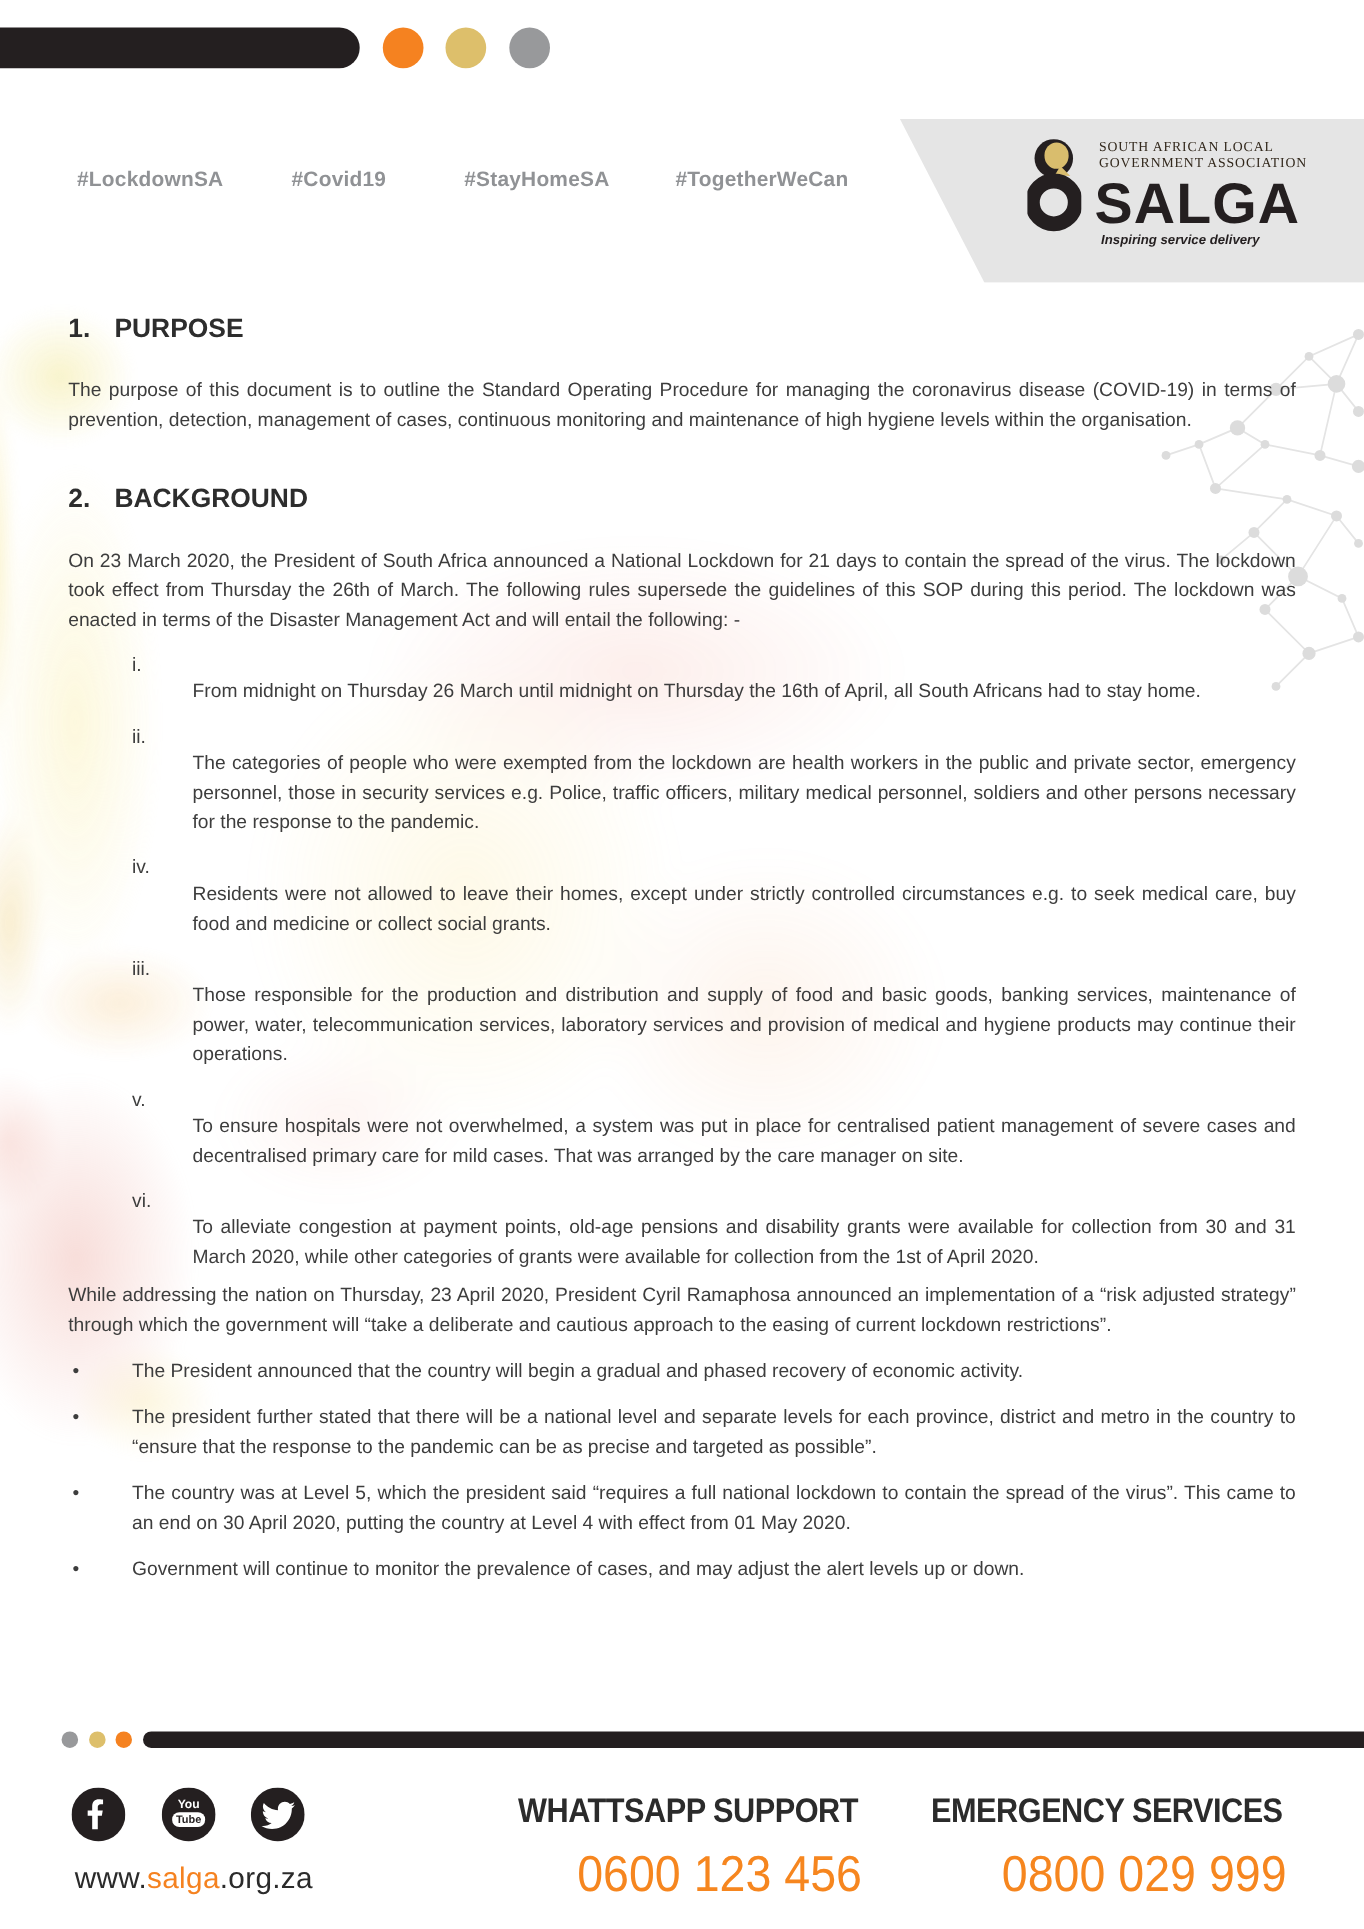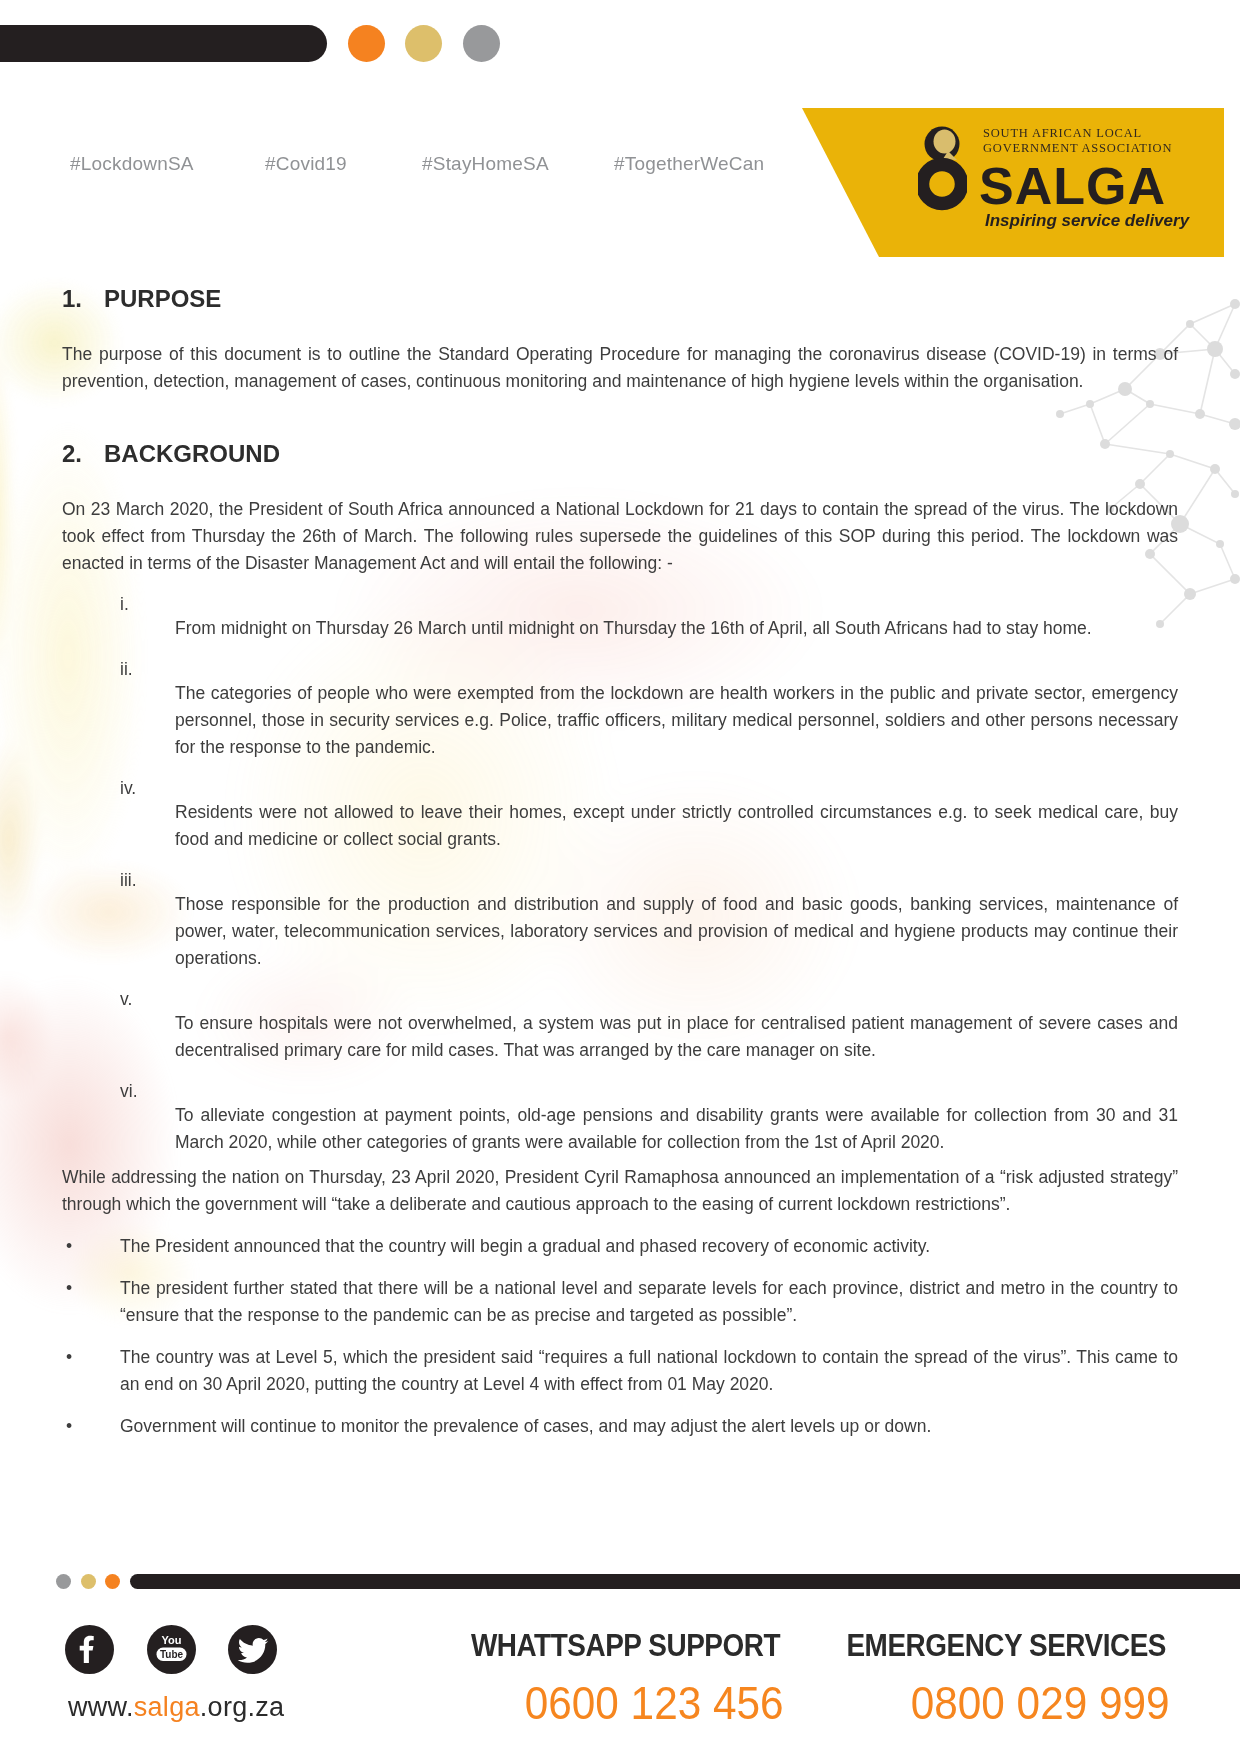--- a/index.html
+++ b/index.html
@@ -33,32 +33,32 @@
       radial-gradient(closest-side at 25% 25%, rgba(230,120,100,.18), rgba(230,120,100,0) 60%),
       radial-gradient(closest-side at 65% 80%, rgba(246,220,130,.25), rgba(246,220,130,0) 60%);
   }
   .wm-network{right:0;top:292px;}
   
   .top-bar{position:absolute;left:0;top:25px;width:327px;height:37px;background:#241f20;border-radius:0 19px 19px 0;}
   .dot{position:absolute;top:25px;width:37px;height:37px;border-radius:50%;}
   .dot-orange{left:348px;background:#f58220;}
   .dot-gold{left:405px;background:#ddbf6b;}
   .dot-gray{left:463px;background:#98999b;}
-  .hashtag{position:absolute;top:153px;font-size:19px;font-weight:normal;color:#909295;letter-spacing:.2px;}
+  .hashtag{position:absolute;top:153px;font-size:19px;font-weight:bold;color:#909295;letter-spacing:.2px;}
   .ht1{left:70px;} .ht2{left:265px;} .ht3{left:422px;} .ht4{left:582px;margin-left:32px;}
   .logo-block{
-    position:absolute;left:724px;top:108px;width:500px;height:149px;background:#eab308;
+    position:absolute;left:740px;top:108px;width:500px;height:149px;background:#e5e5e5;
     -webkit-clip-path:polygon(15.6% 0,100% 0,100% 100%,31% 100%);
     clip-path:polygon(15.6% 0,100% 0,100% 100%,31% 100%);
   }
   .logo-figure{position:absolute;left:194px;top:17px;}
   .logo-org{position:absolute;left:259px;top:18px;font-family:"Liberation Serif", serif;
     font-size:12.5px;letter-spacing:.8px;color:#33291d;line-height:15px;}
   .logo-acronym{position:absolute;left:255px;top:48px;font-size:52px;font-weight:bold;color:#241f20;letter-spacing:1px;}
-  .logo-tagline{position:absolute;left:261px;top:103px;font-size:17px;font-weight:bold;font-style:italic;color:#241f20;}
+  .logo-tagline{position:absolute;left:261px;top:103px;font-size:12px;font-weight:bold;font-style:italic;color:#241f20;}
   
   .content{position:absolute;left:62px;top:278px;width:1116px;}
   .sec-head{display:flex;font-size:24px;font-weight:bold;color:#2d2d2d;line-height:30px;margin-top:6px;}
   .sec-head.second{margin-top:44px;}
   .sec-num{width:42px;flex:none;}
   .para{font-size:17.5px;line-height:27px;text-align:justify;margin-top:27px;}
   .rlist{margin-top:10px;}
   .ritem{display:flex;margin-top:14px;font-size:17.5px;line-height:27px;}
   .rlabel{flex:none;width:55px;margin-left:58px;}
   .rtext{flex:1;text-align:justify;margin-top:24px;}

